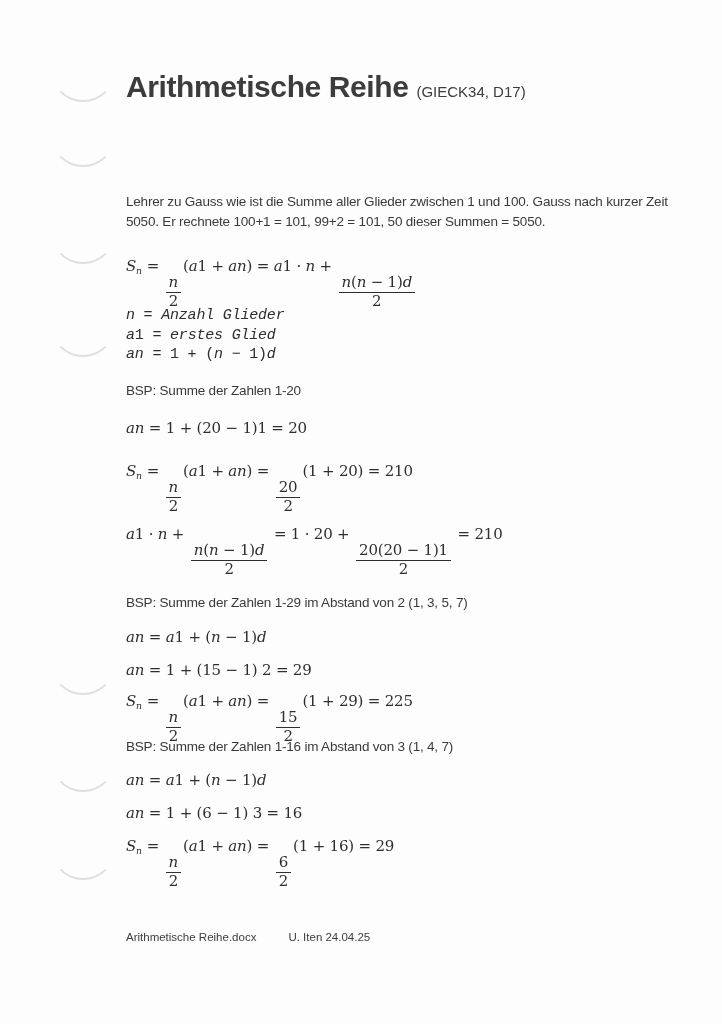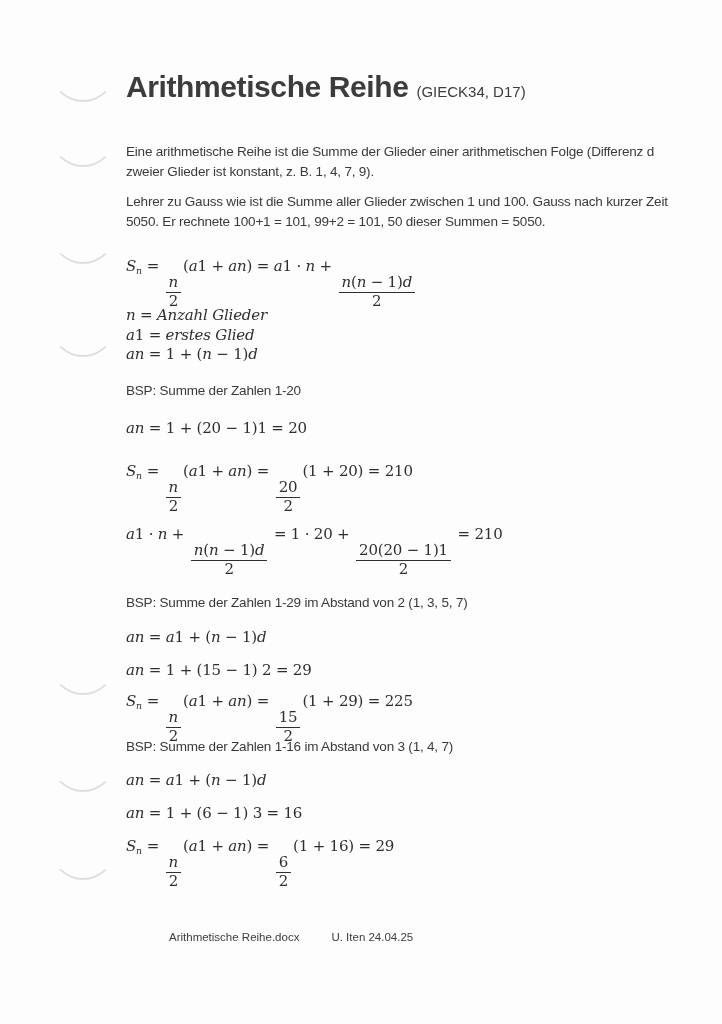--- a/index.html
+++ b/index.html
@@ -21,49 +21,45 @@
     border-radius:50%;
     filter:blur(0.6px);
   }
   .block { position:absolute; left:126px; color:#3a3a3a; }
   .sans  { font-size:13.5px; letter-spacing:-0.2px; line-height:20px; white-space:nowrap; }
   .title { top:70px; font-size:30px; font-weight:600; color:#3c3c3c; letter-spacing:-0.4px; white-space:nowrap; }
   .title .ref { font-size:15px; font-weight:400; letter-spacing:0; }
   
   .math { font-family:"DejaVu Serif", serif; font-size:15px; color:#2e2e2e; white-space:nowrap; letter-spacing:-0.2px; }
   .math i { font-style:italic; }
-  .mline { line-height:19.5px; }
+  .mline { line-height:19.5px;font-family:Liberation Mono, monospace; }
   .frac { display:inline-flex; flex-direction:column; align-items:center; vertical-align:-1.05em; margin:0 2px; text-align:center; }
   .frac .num { padding:0 3px 1px; line-height:1.05; border-bottom:1.3px solid #2e2e2e; }
   .frac .den { padding:1px 3px 0; line-height:1.05; }
   sub.msub { font-size:0.62em; vertical-align:-0.3em; letter-spacing:0; }
-  .footer { top:931px; font-size:11.5px; color:#3d3d3d; letter-spacing:0;margin-left:43px; }
+  .footer { top:931px; font-size:11.5px; color:#3d3d3d; letter-spacing:0; }
   .footer .fgap { display:inline-block; width:32px; }
 </style>
 </head>
 <body>
 
 <div class="page">
 
   <div class="hole" style="top:36px"></div>
   <div class="hole" style="top:101px"></div>
   <div class="hole" style="top:198px"></div>
   <div class="hole" style="top:291px"></div>
   <div class="hole" style="top:629px"></div>
   <div class="hole" style="top:726px"></div>
   <div class="hole" style="top:814px"></div>
 
   <div class="block title">
     <span>Arithmetische Reihe </span><span class="ref">(GIECK34, D17)</span>
   </div>
 
-  <div class="block sans" style="top:142px">
-    <div>Eine arithmetische Reihe ist die Summe der Glieder einer arithmetischen Folge (Differenz d</div>
-    <div>zweier Glieder ist konstant, z. B. 1, 4, 7, 9).</div>
-  </div>
 
   <div class="block sans" style="top:192px">
     <div>Lehrer zu Gauss wie ist die Summe aller Glieder zwischen 1 und 100. Gauss nach kurzer Zeit</div>
     <div>5050. Er rechnete 100+1 = 101, 99+2 = 101, 50 dieser Summen = 5050.</div>
   </div>
 
   <div class="block math" style="top:257px">
     <span class="mt"><i>S</i></span><sub class="msub mt"><i>n</i></sub><span class="mt"> = </span><span class="frac">
         <span class="num mt"><i>n</i></span>
         <span class="den mt">2</span>

